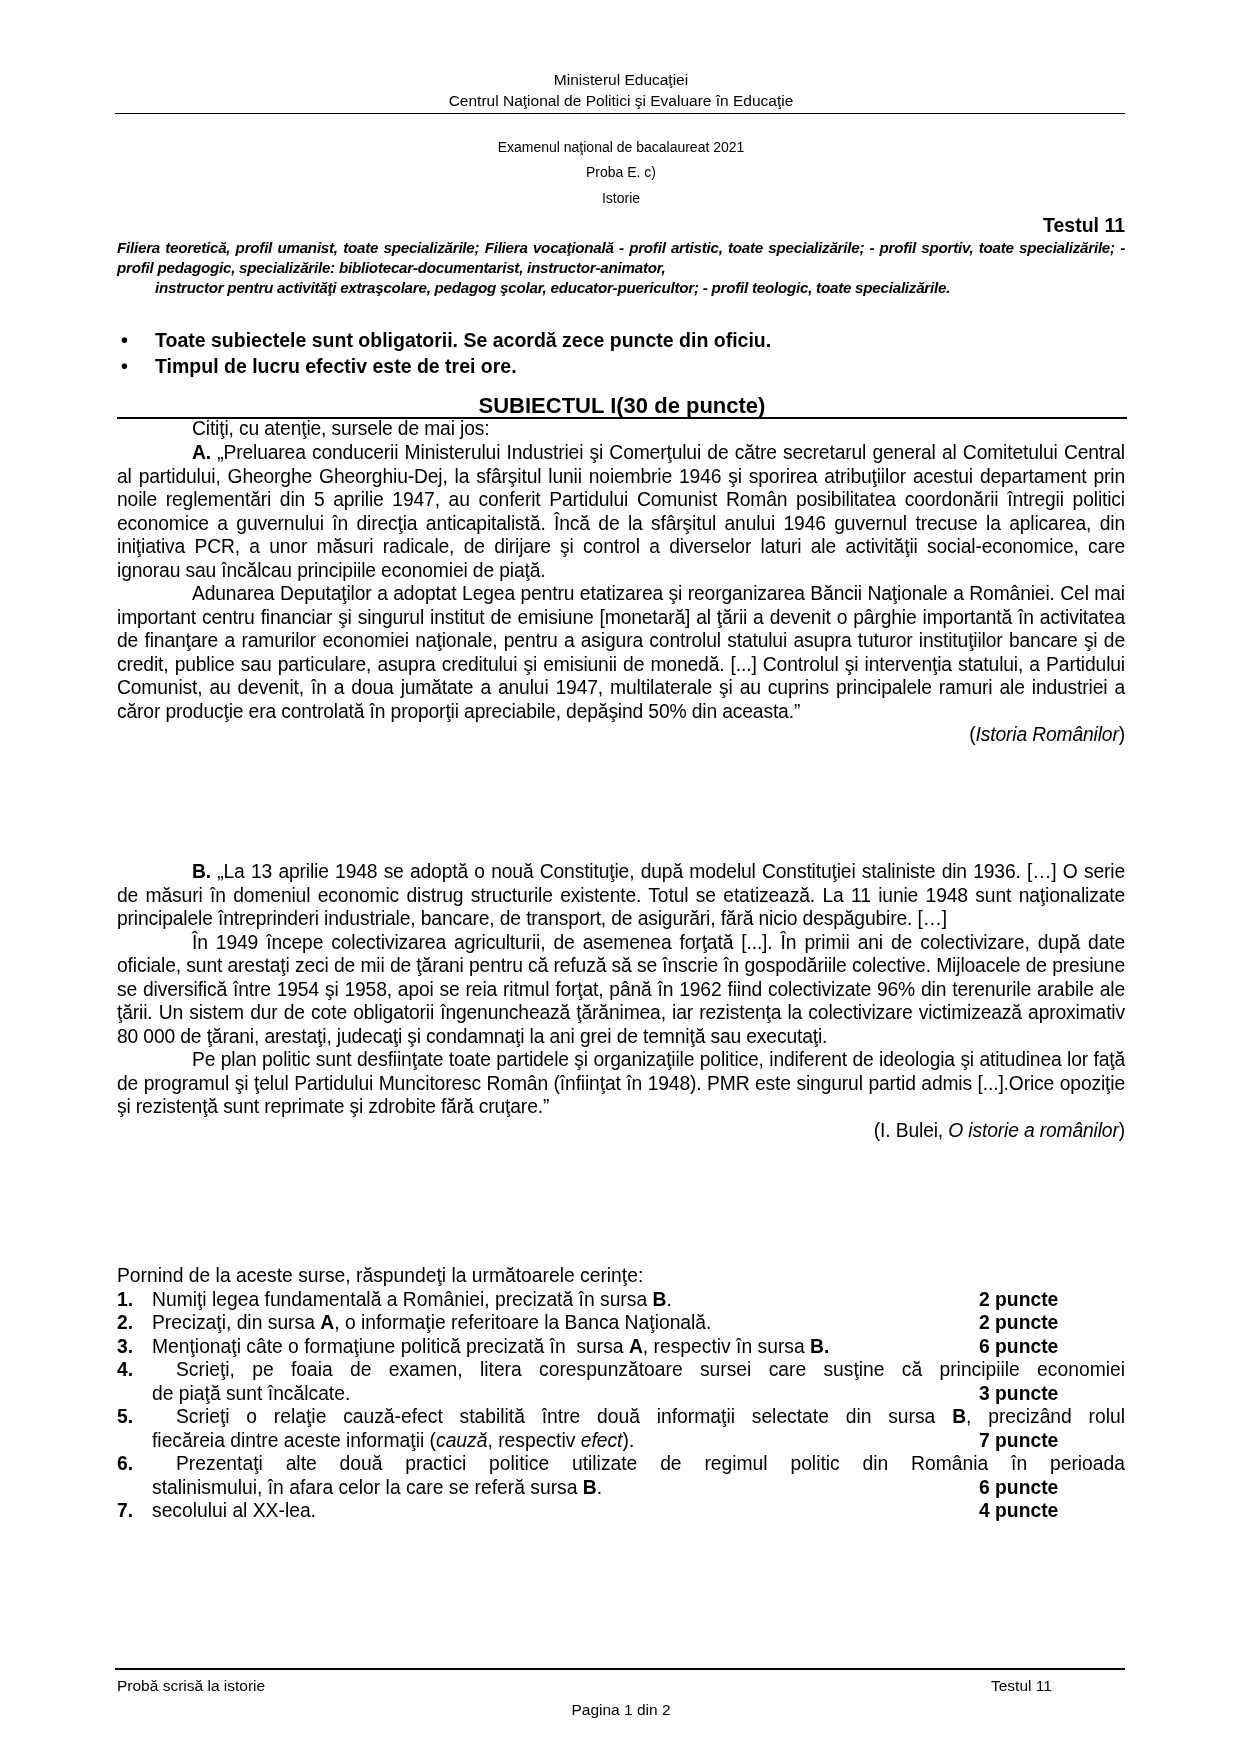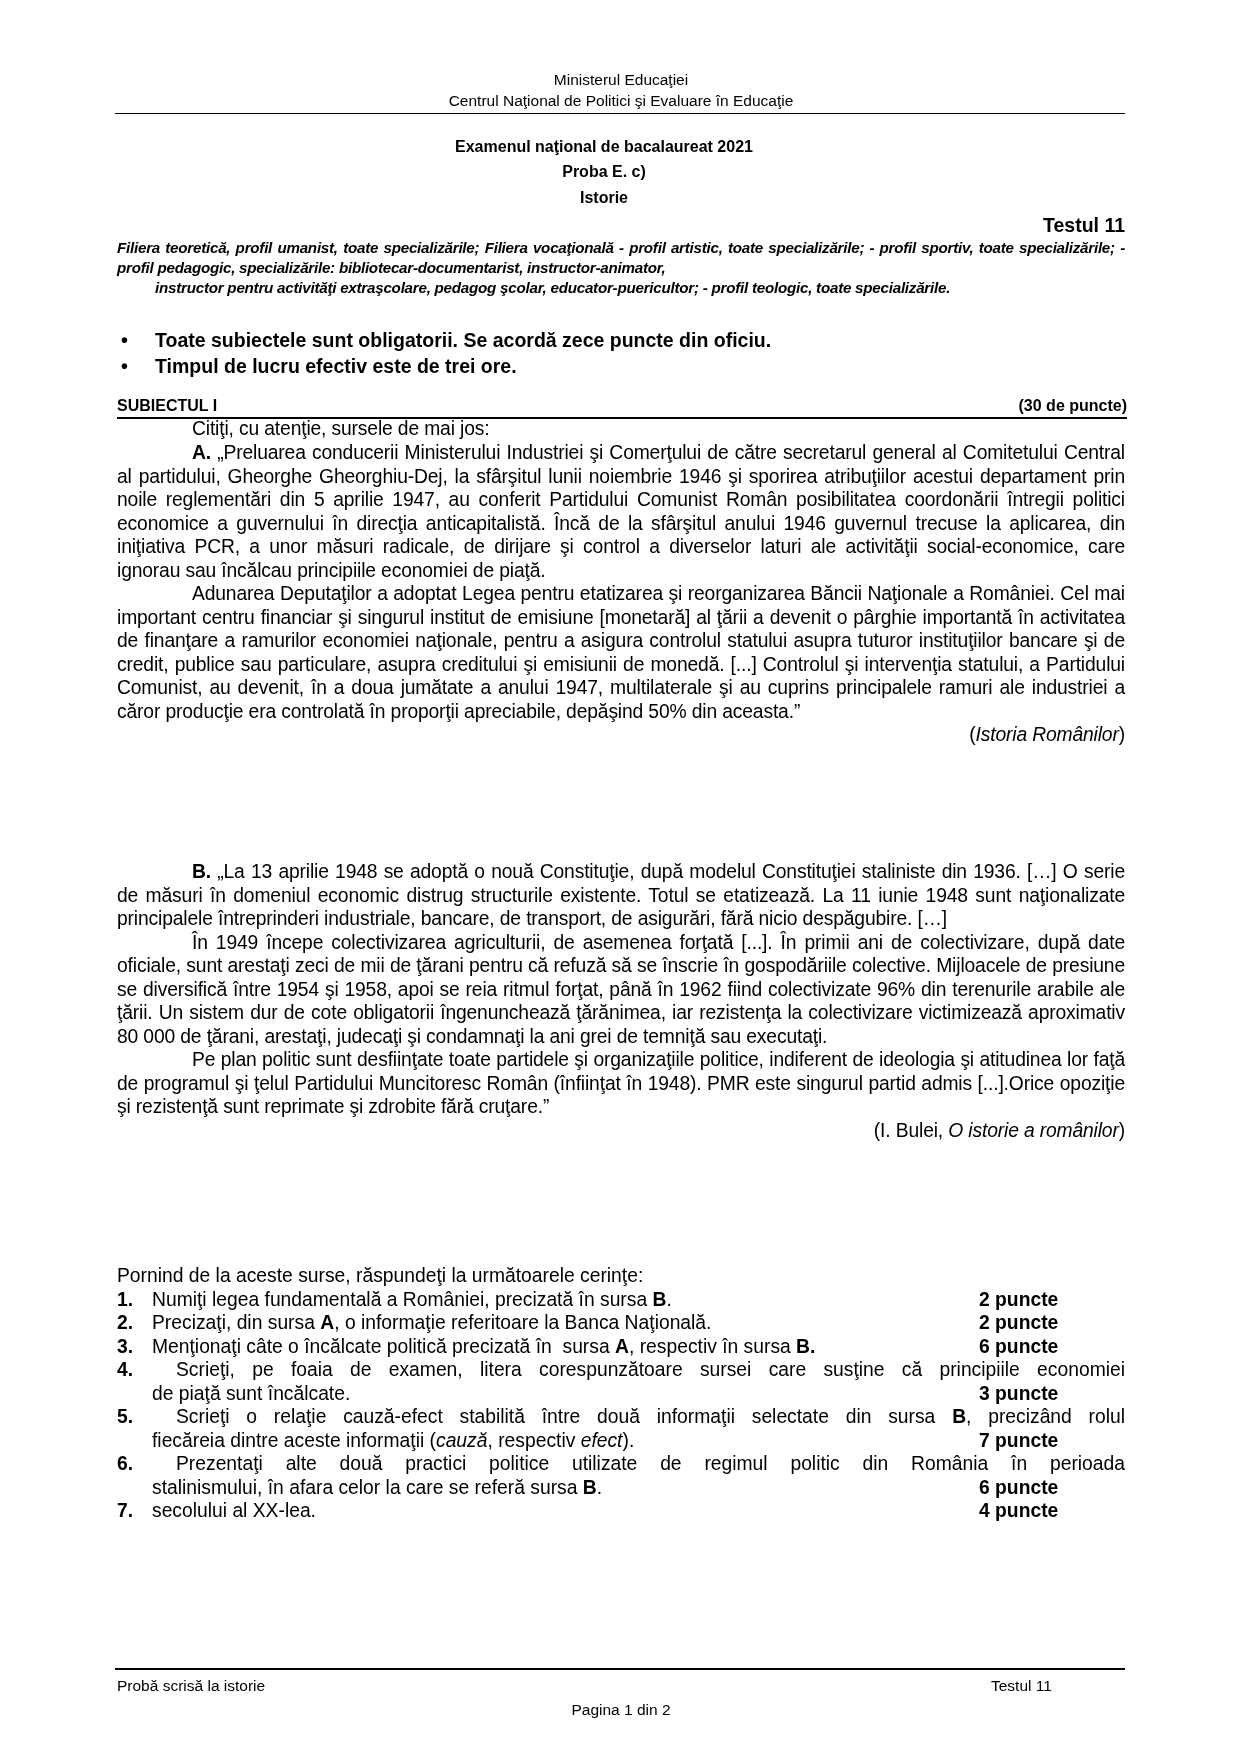--- a/index.html
+++ b/index.html
@@ -9,39 +9,39 @@
     }
     .page { position: absolute; left: 0; top: 0; width: 1240px; height: 1754px; }
 
     
     .hdr { position: absolute; left: 117px; width: 1008px; text-align: center; font-size: 15.5px; line-height: 20px; }
     .hdr-1 { top: 70px; text-align: center; }
     .hdr-2 { top: 91px; }
     .hdr-rule { position: absolute; left: 115px; width: 1010px; top: 113px; border-top: 1.5px solid #000; }
 
     
-    .title { position: absolute; left: 100px; width: 1008px; text-align: center; font-weight: bold; font-size: 16px; line-height: 24px; }
+    .title { position: absolute; left: 117px; width: 1008px; text-align: center; font-weight: normal; font-size: 14px; line-height: 24px; }
     .t1 { top: 135px; }
     .t2 { top: 160px; }
     .t3 { top: 186px; }
     .test-no { position: absolute; right: 115px; top: 213px; font-weight: bold; font-size: 19.5px; line-height: 24px; }
 
     .filiera {
       position: absolute; left: 117px; width: 1008px; top: 238px;
       font-size: 15.2px; line-height: 20px; font-weight: bold; font-style: italic;
       text-align: justify; letter-spacing: -0.25px;
     }
     .filiera .last { text-align-last: left; margin-left: 38px; }
 
     .bullets { position: absolute; left: 117px; top: 327px; width: 1000px; }
     .bullet { display: flex; font-weight: bold; font-size: 19.5px; line-height: 26px; }
     .bullet .dot { width: 34px; padding-left: 4px; }
 
     
-    .subj { position: absolute; left: 117px; width: 1010px; top: 395px; font-weight: bold; font-size: 16px; line-height: 22px; display: flex; justify-content: space-between; }
+    .subj { position: absolute; left: 117px; width: 1010px; top: 395px; font-weight: bold; font-size: 22px; line-height: 22px; display: flex; justify-content: center; }
     .subj-rule { position: absolute; left: 117px; width: 1010px; top: 417px; border-top: 2px solid #000; }
 
     .body-text {
       position: absolute; left: 117px; width: 1008px;
       font-size: 19.3px; line-height: 23.5px; text-align: justify; letter-spacing: -0.15px;
     }
     .body-text p { margin: 0; }
     .indent { text-indent: 75px; }
     .para-last { text-align-last: left; }
     .src { text-align: right; margin-right: 16px; }
@@ -135,21 +135,21 @@
       <span class="q-num">2.</span>
       <div class="q-body q-line">
         <span><span>Precizaţi, din sursa </span><span class="b">A</span><span>, o informaţie referitoare la Banca Naţională.</span></span>
         <span class="pts">2 puncte</span>
       </div>
     </div>
 
     <div class="q">
       <span class="q-num">3.</span>
       <div class="q-body q-line">
-        <span style="white-space:pre"><span>Menţionaţi câte o încălcate politică precizată în  sursa </span><span class="b">A</span><span>, respectiv în sursa </span><span class="b">B.</span></span>
+        <span style="white-space:pre"><span>Menţionaţi câte o formaţiune politică precizată în  sursa </span><span class="b">A</span><span>, respectiv în sursa </span><span class="b">B.</span></span>
         <span class="pts">6 puncte</span>
       </div>
     </div>
 
     <div class="q">
       <span class="q-num">4.</span>
       <div class="q-body">
         <div class="q-text-full">Scrieţi, pe foaia de examen, litera corespunzătoare sursei care susţine că principiile economiei</div>
         <div class="q-line">
           <span>de piaţă sunt încălcate.</span>

